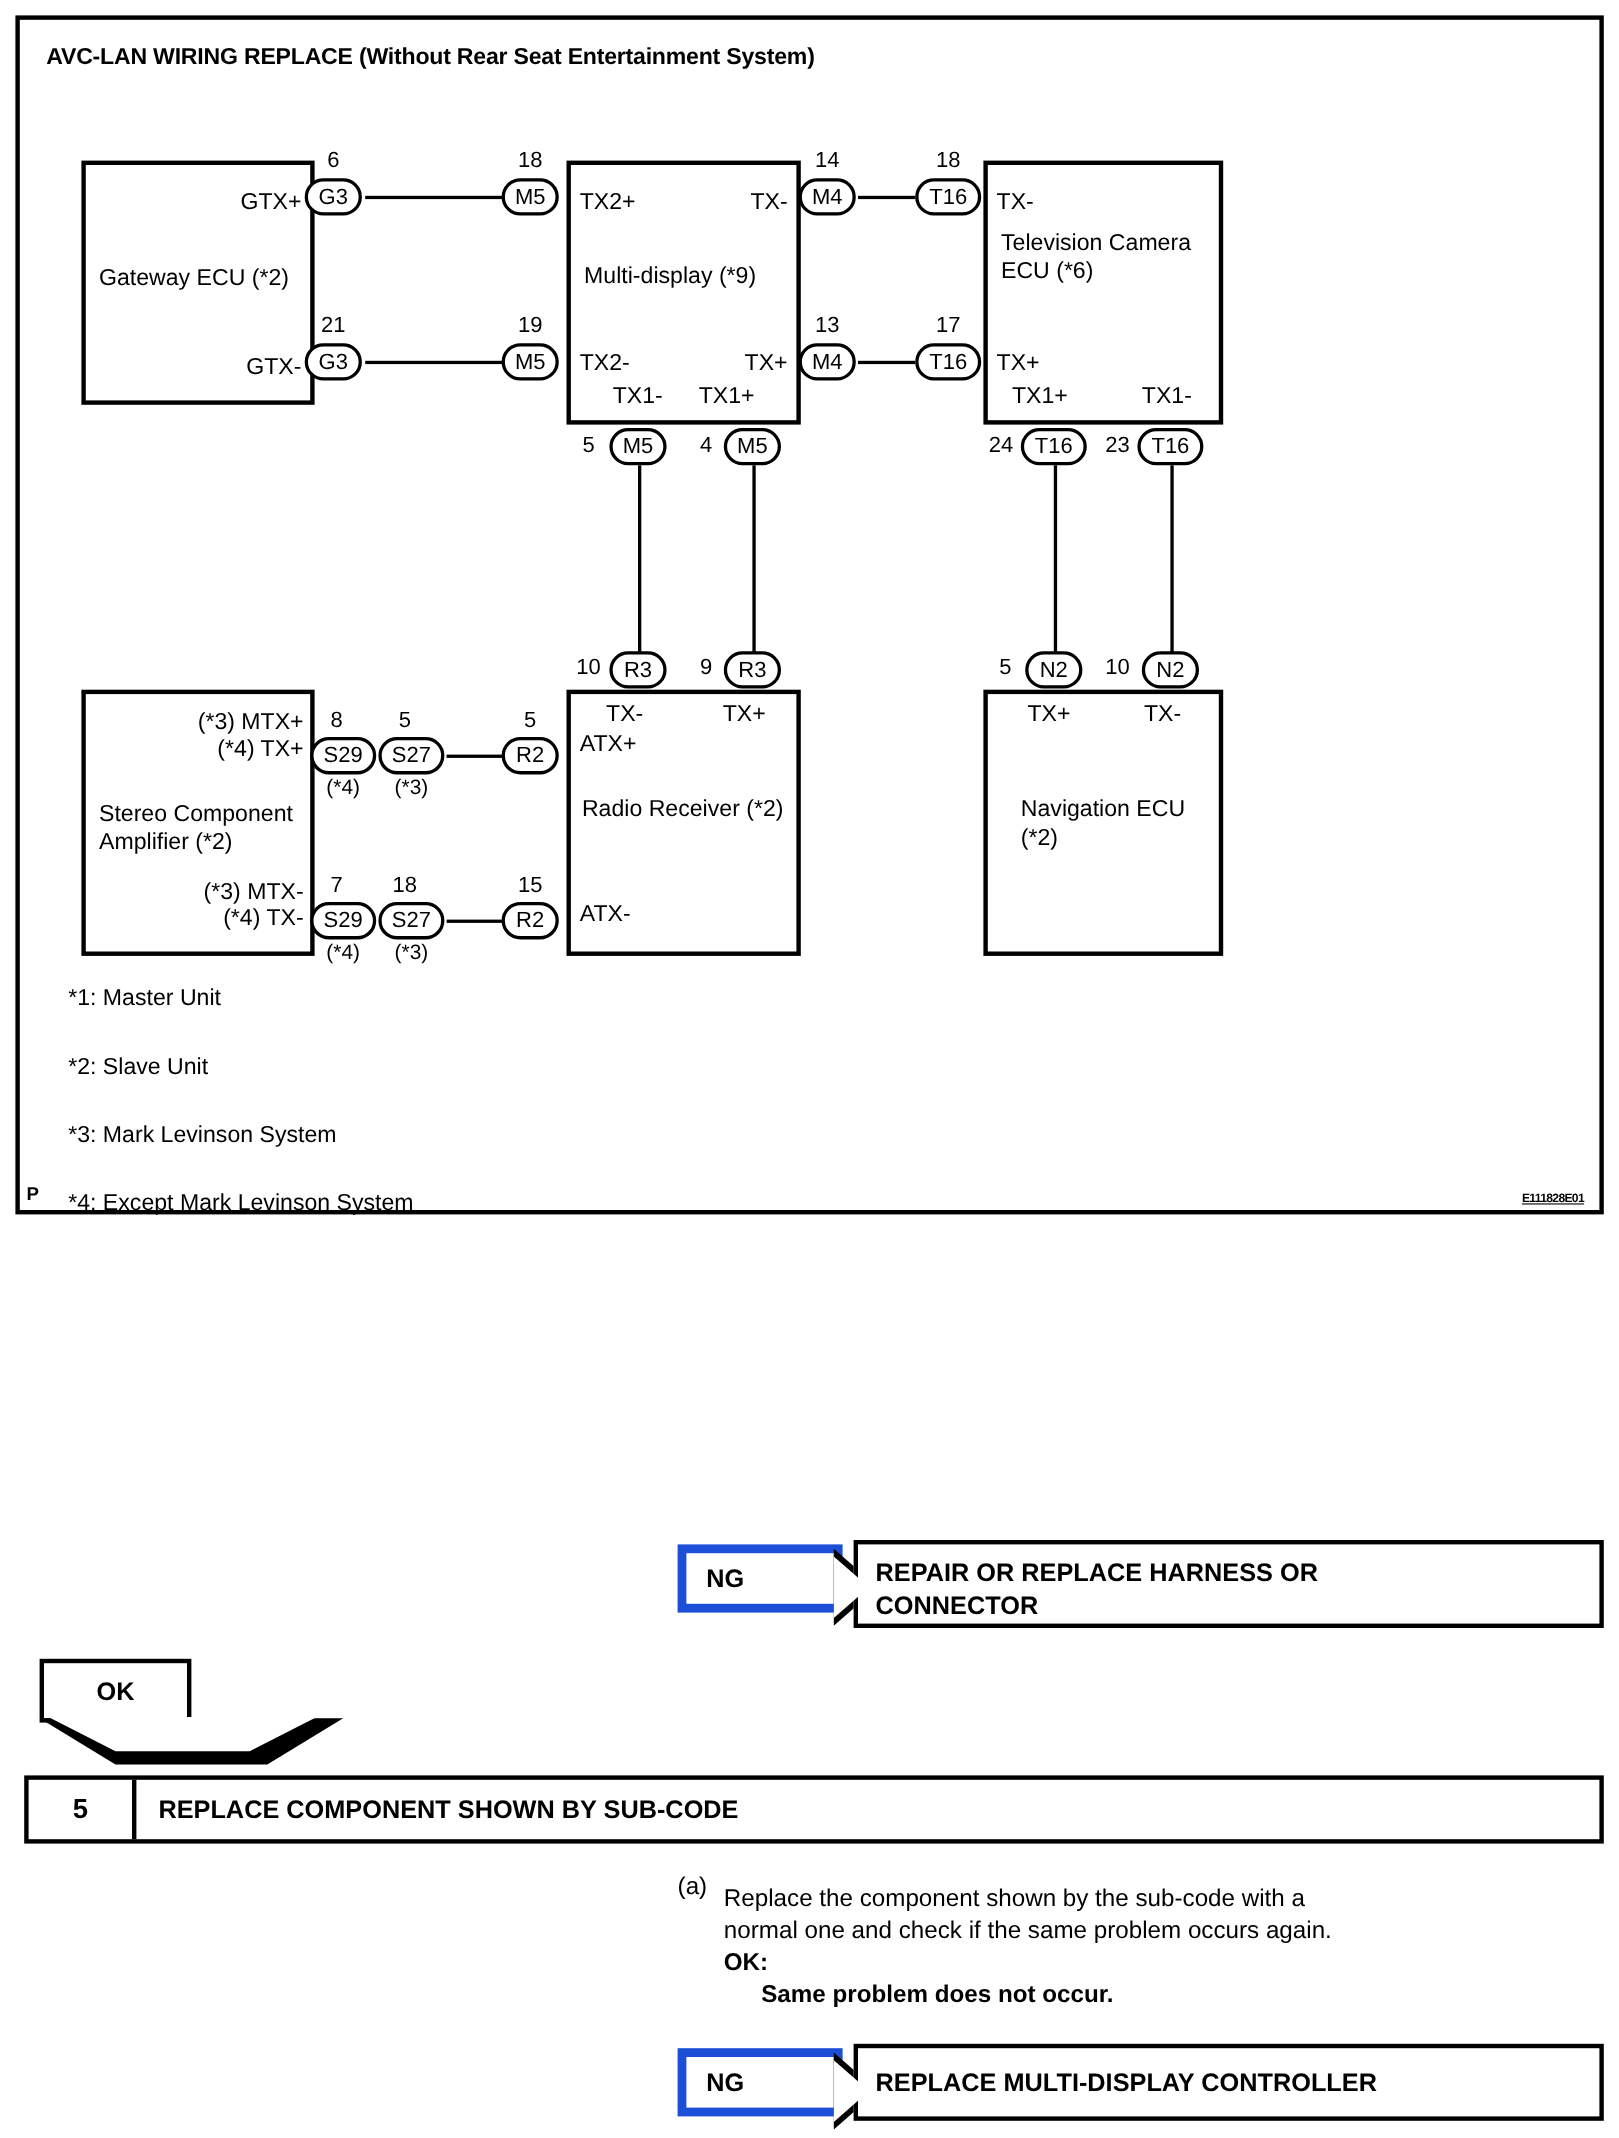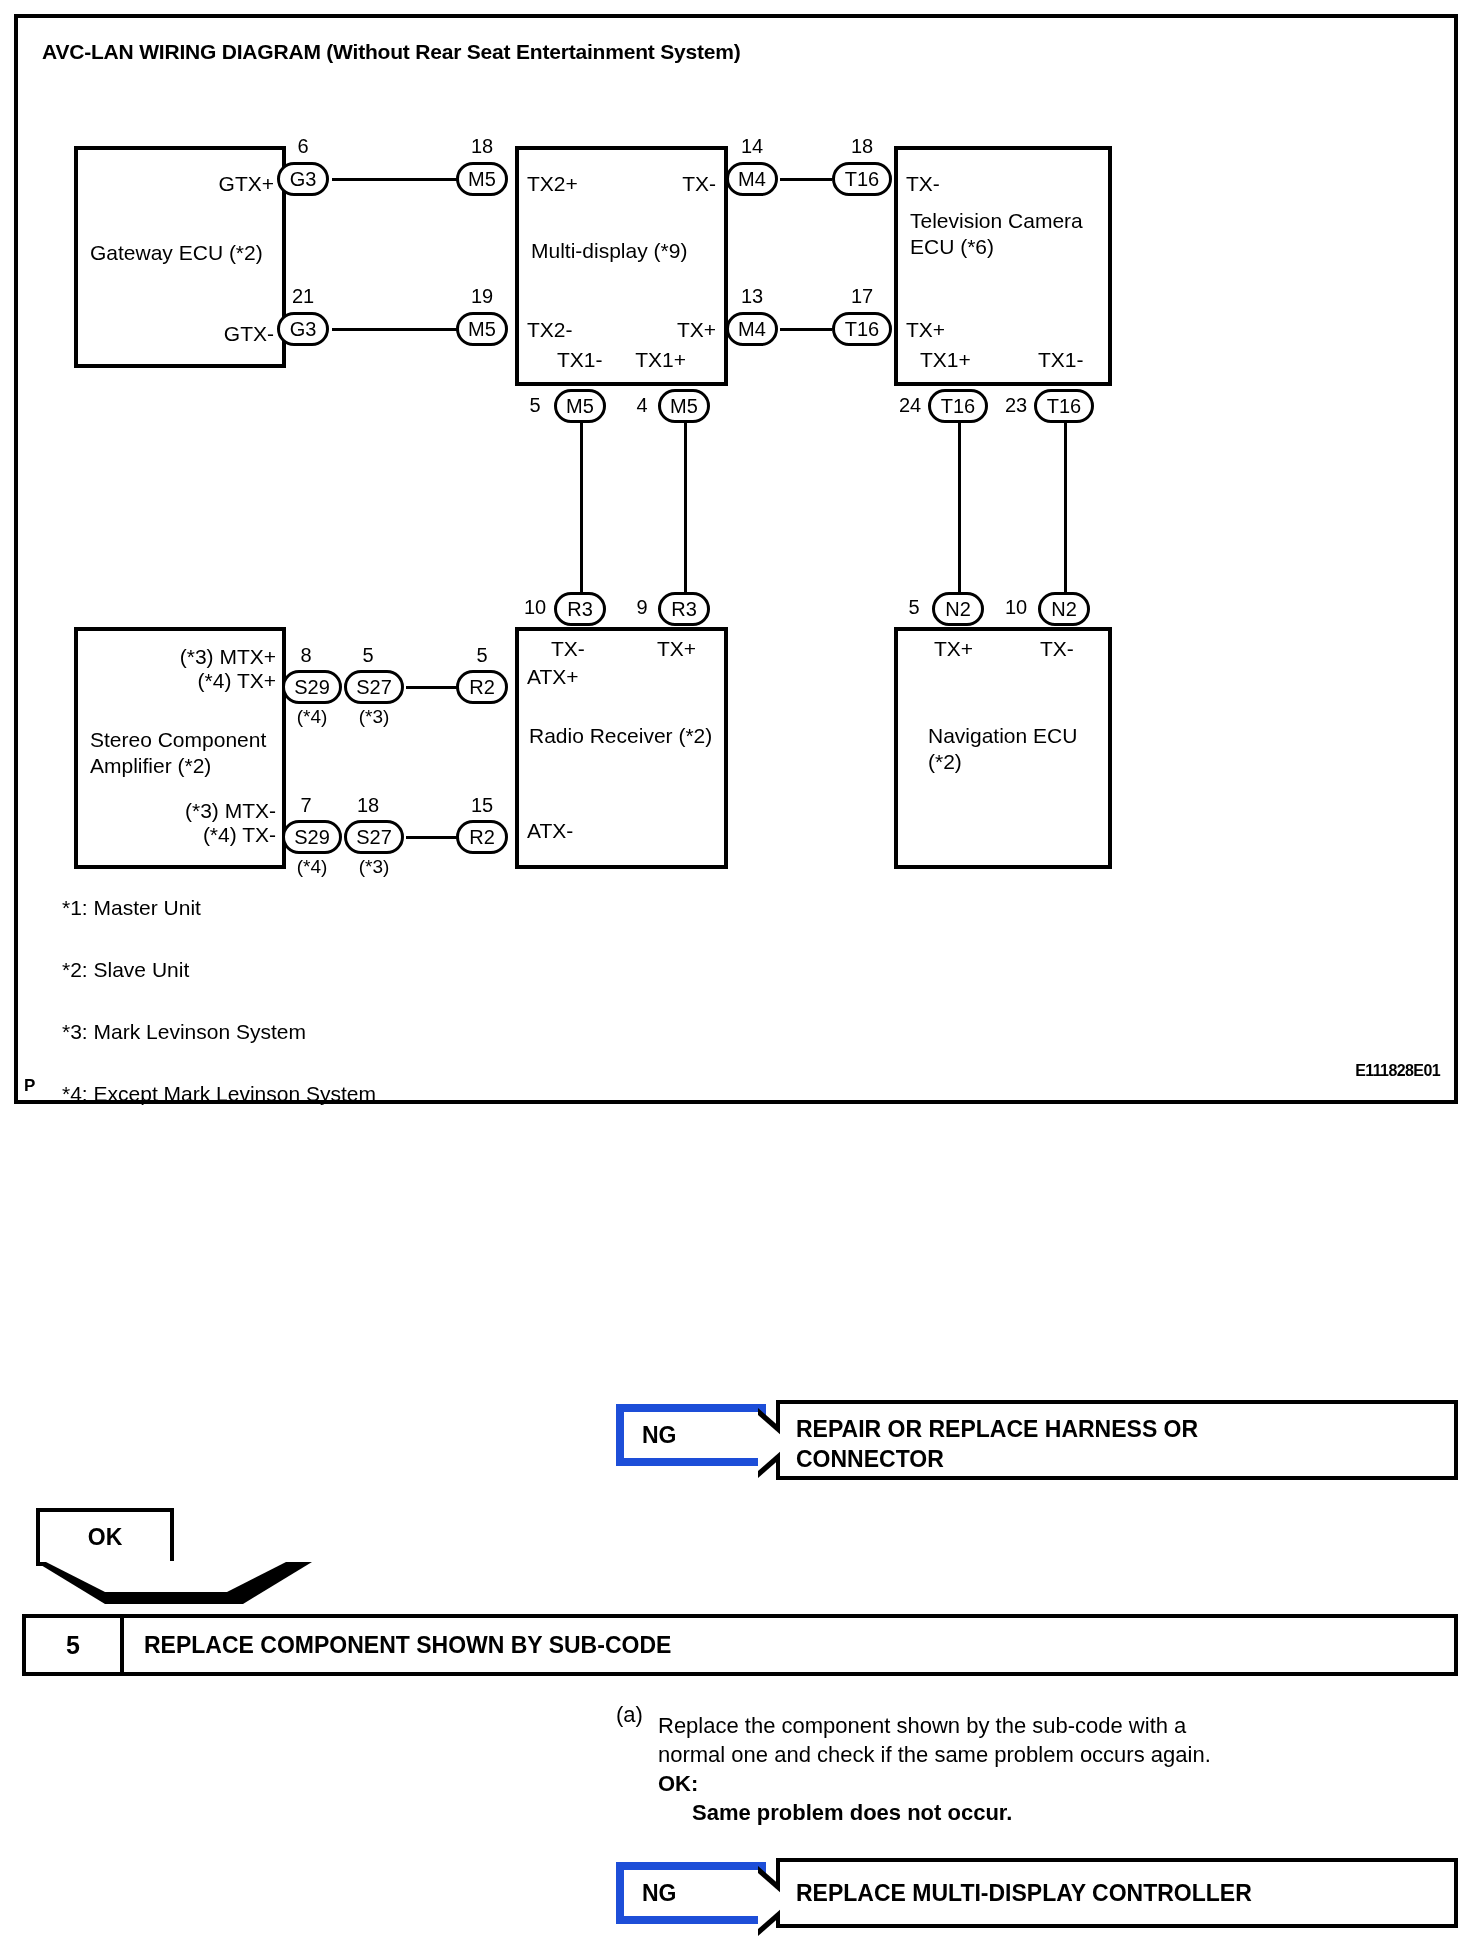--- a/index.html
+++ b/index.html
@@ -92,23 +92,24 @@
   .footnote {
     position:absolute;
     font-size:21px;
     white-space:nowrap;
   }
   #page-mark {
     position:absolute; left:6px; bottom:4px;
     font-size:17px; font-weight:bold;
   }
   #diagram-code {
-    position:absolute; right:14px; bottom:20px;
-    font-size:16px; font-weight:bold; letter-spacing:-0.6px;
+    position:absolute; right:14px; bottom:4px;
+    font-size:11px; font-weight:bold; letter-spacing:-0.6px;
     font-family:"Liberation Sans", sans-serif;
+    text-decoration:underline;
   }
 
   
   .ng-tag {
     position:absolute;
     width:150px; height:62px;
     border:8px solid #1d4ed8;
     background:#fff;
     font-size:23px; font-weight:bold;
     display:flex; align-items:center;
@@ -199,21 +200,21 @@
   .instr-marker { position:absolute; left:0; top:0; font-size:22px; }
   .instr-body { position:absolute; left:42px; top:0; width:720px;margin-top:11px; }
   .b { font-weight:bold; }
   .indent { padding-left:34px; }
 </style>
 </head>
 <body>
 
 <div id="diagram-frame">
 
-  <div id="diagram-title">AVC-LAN WIRING DIAGRAM (Without Rear Seat Entertainment System)</div>
+  <div id="diagram-title">AVC-LAN WIRING REPLACE (Without Rear Seat Entertainment System)</div>
 
   <div class="unit-box" style="left:56px; top:128px; width:212px; height:222px;">
     <div class="unit-name" style="left:12px; top:90px;">Gateway ECU (*2)</div>
     <div class="pin-label right" style="right:8px; top:22px;">GTX+</div>
     <div class="pin-label right" style="right:8px; top:172px;">GTX-</div>
   </div>
 
   <div class="unit-box" style="left:497px; top:128px; width:213px; height:240px;">
     <div class="unit-name" style="left:12px; top:88px;">Multi-display (*9)</div>
     <div class="pin-label" style="left:8px; top:22px;">TX2+</div>

